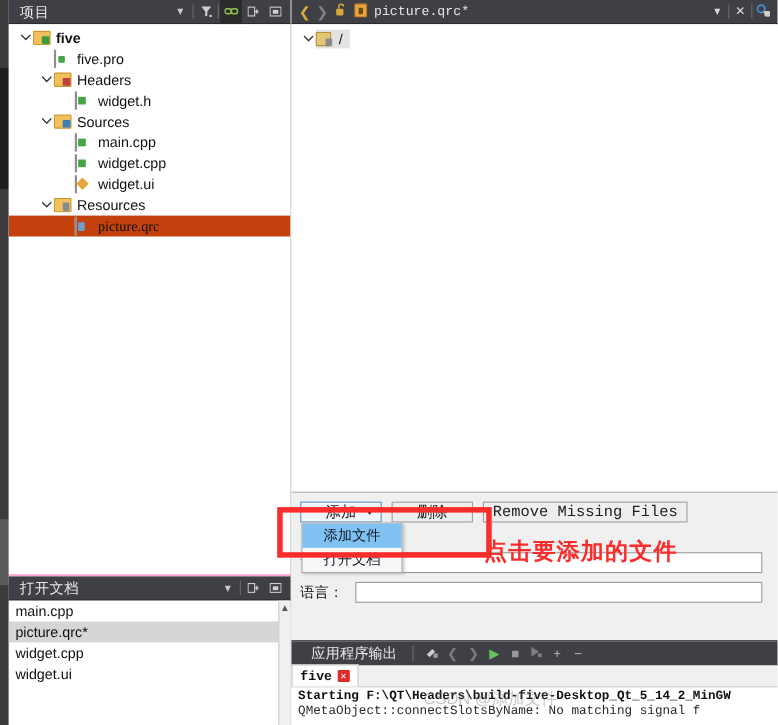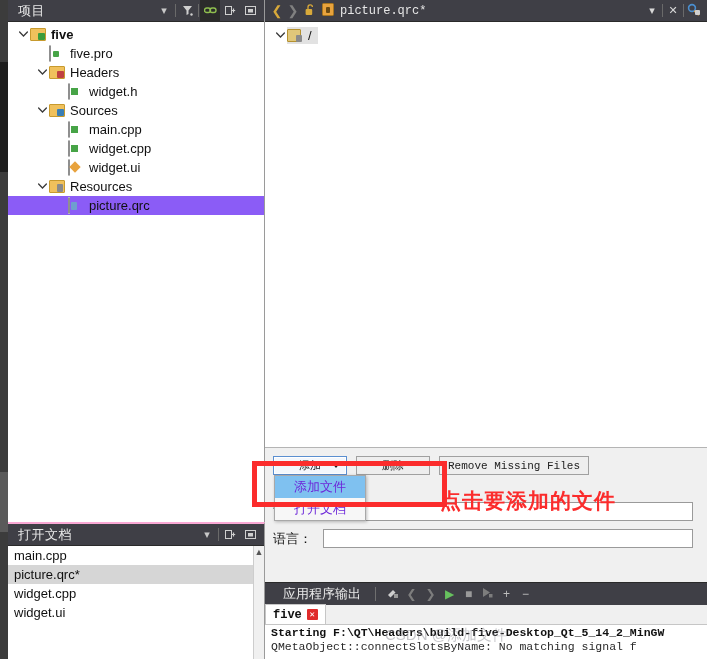--- a/index.html
+++ b/index.html
@@ -45,21 +45,21 @@
   }
   #project-tree {
     position:absolute; left:0; top:22px; right:0; bottom:0;
     background:#fff; overflow:hidden; padding-top:3px;
   }
   .trow {
     height:19px; display:flex; align-items:center;
     font-size:13px; color:#101010; white-space:nowrap;
     padding-right:4px;
   }
-  .trow.sel { background:#8b5cf6; }
+  .trow.sel { background:#c2410c;font-family:Liberation Serif, serif; }
   .chev {
     width:14px; text-align:center; color:#4a4a4a; font-size:9px;
     flex:0 0 14px; line-height:1;
   }
   .ico { width:16px; height:15px; flex:0 0 16px; margin-right:5px; position:relative; }
   .lbl { line-height:1; }
   .lbl.bold { font-weight:bold; }
 
   
   .ic-folder { background:#f0c15c; border:1px solid #c79a2e; border-radius:1px; height:13px; margin-top:1px; }
@@ -121,21 +121,21 @@
   .penguin .scarf{ position:absolute; left:2px; top:10px; width:10px; height:3px; background:#d42b2b; border-radius:2px; }
 
   
   #qrc-form {
     position:absolute; left:0; bottom:0; right:0; height:135px;
     background:#f0f0f0; border-top:1px solid #b4b4b4;
   }
   .btn-row { position:absolute; left:8px; top:8px; display:flex; gap:9px; align-items:center; }
   .qbtn {
     height:19px; background:#eeeeee; border:1px solid #a0a0a0;
-    font-family:"Liberation Mono", monospace; font-size:11px; color:#222;
+    font-family:"Liberation Mono", monospace; font-size:14px; color:#222;
     display:flex; align-items:center; justify-content:center; padding:0 6px;
   }
   .qbtn.addbtn { width:74px; border:1px solid #5b8fd0; box-shadow:inset 0 0 0 1px #ffffff; position:relative; background:#f3f7fc; }
   .qbtn.addbtn .dropcaret { position:absolute; right:6px; top:6px; width:0;height:0;border-left:4px solid transparent;border-right:4px solid transparent;border-top:5px solid #1a1a1a; }
   .qbtn.delbtn { width:74px; }
   .qbtn.rmf { padding:0 8px; }
 
   .form-line { position:absolute; left:8px; display:flex; align-items:center; font-size:13px; color:#111; }
   .form-line .flbl { width:50px; }
   .form-line .finput {
@@ -145,21 +145,21 @@
   }
 
   
   #add-menu {
     position:absolute; left:274px; top:475px; width:92px;
     background:#f7f7f7; border:1px solid #a8a8a8;
     box-shadow:1px 1px 3px rgba(0,0,0,.25); z-index:40;
   }
   #add-menu .mitem {
     height:22px; display:flex; align-items:center; justify-content:center;
-    font-size:13px; color:#6d28d9;
+    font-size:13px; color:#0f172a;
   }
   #add-menu .mitem.hl { background:#7fc1f0; }
 
   
   #red-rect {
     position:absolute; left:252px; top:461px; width:195px; height:46px;
     border:5px solid #fb2c2c; z-index:50; pointer-events:none;
   }
   #red-note {
     position:absolute; left:440px; top:487px; z-index:50;

